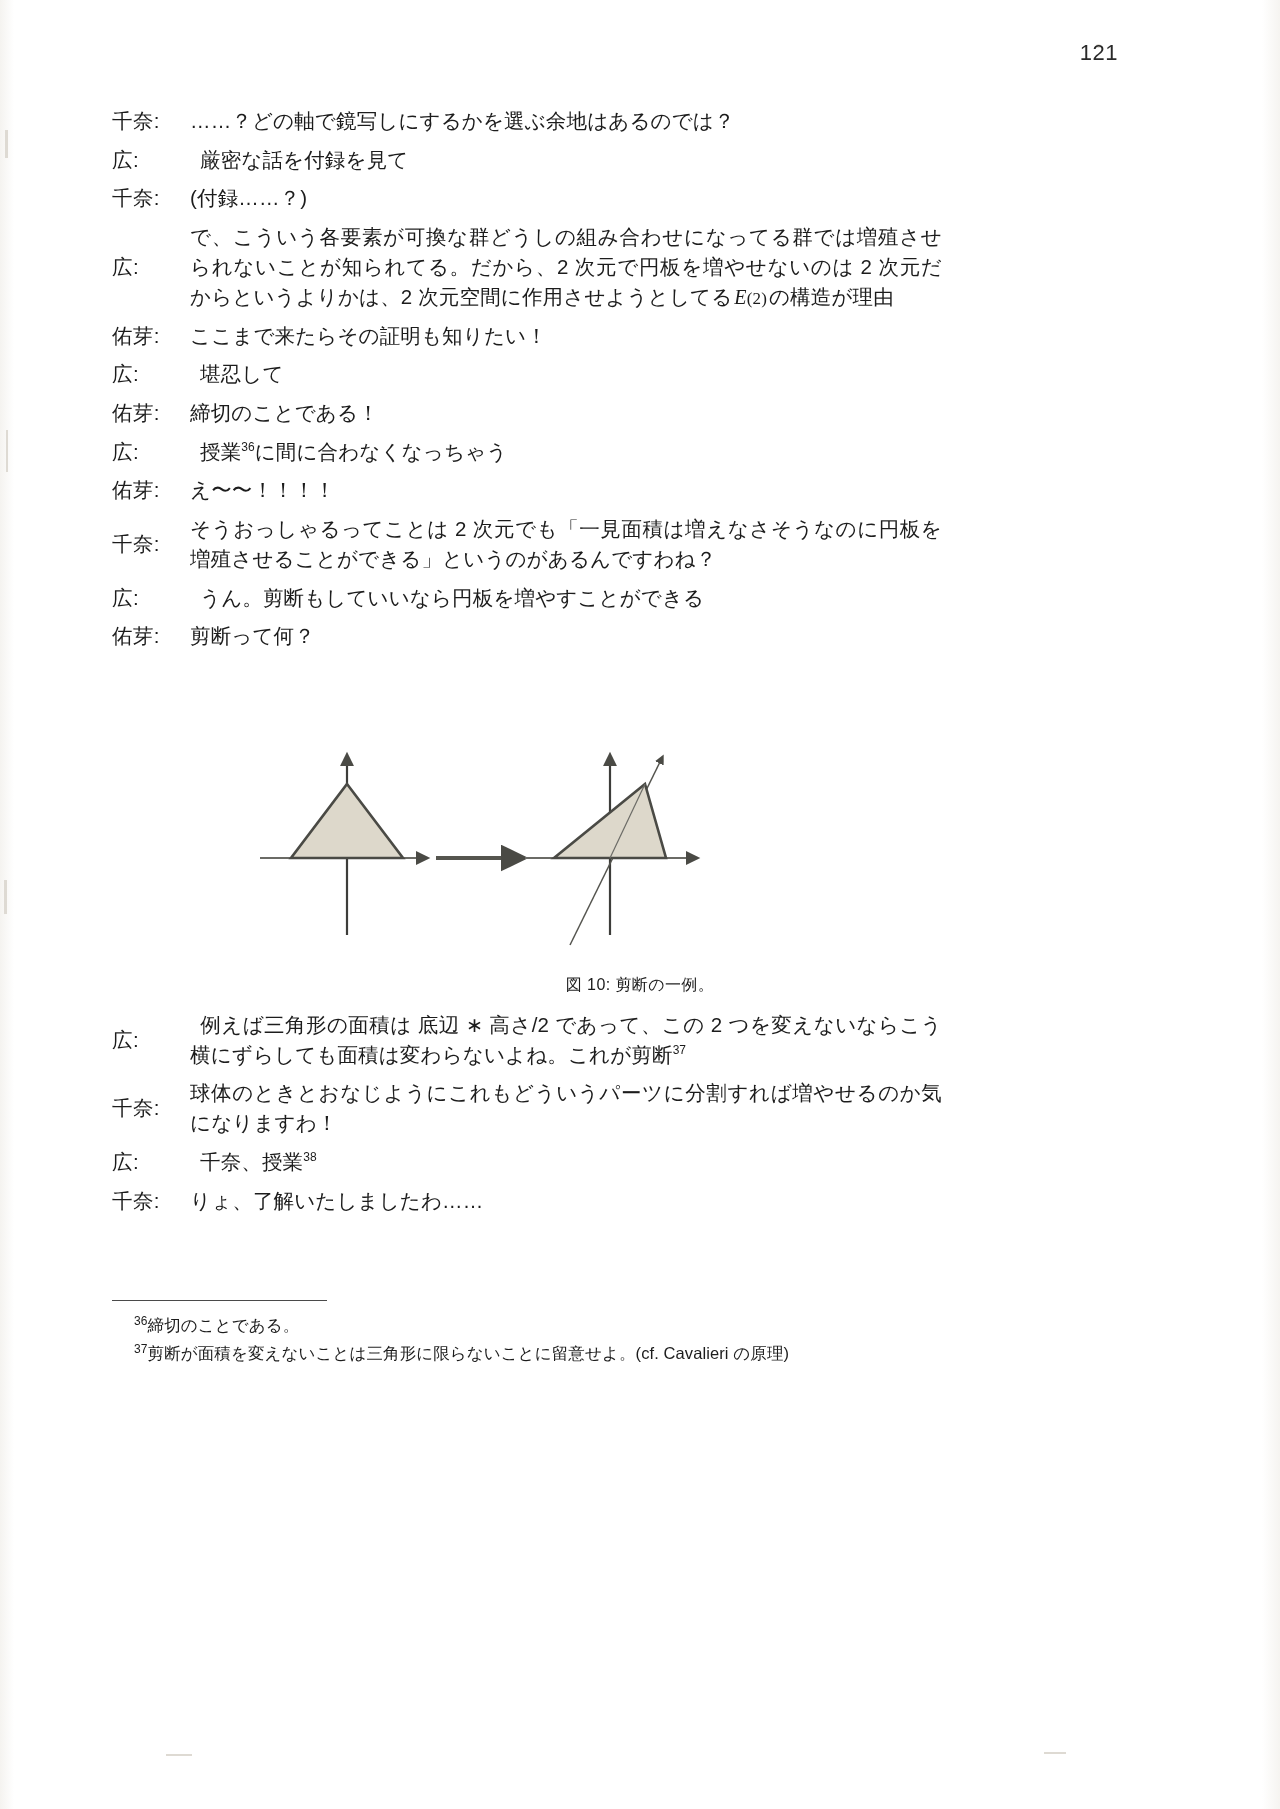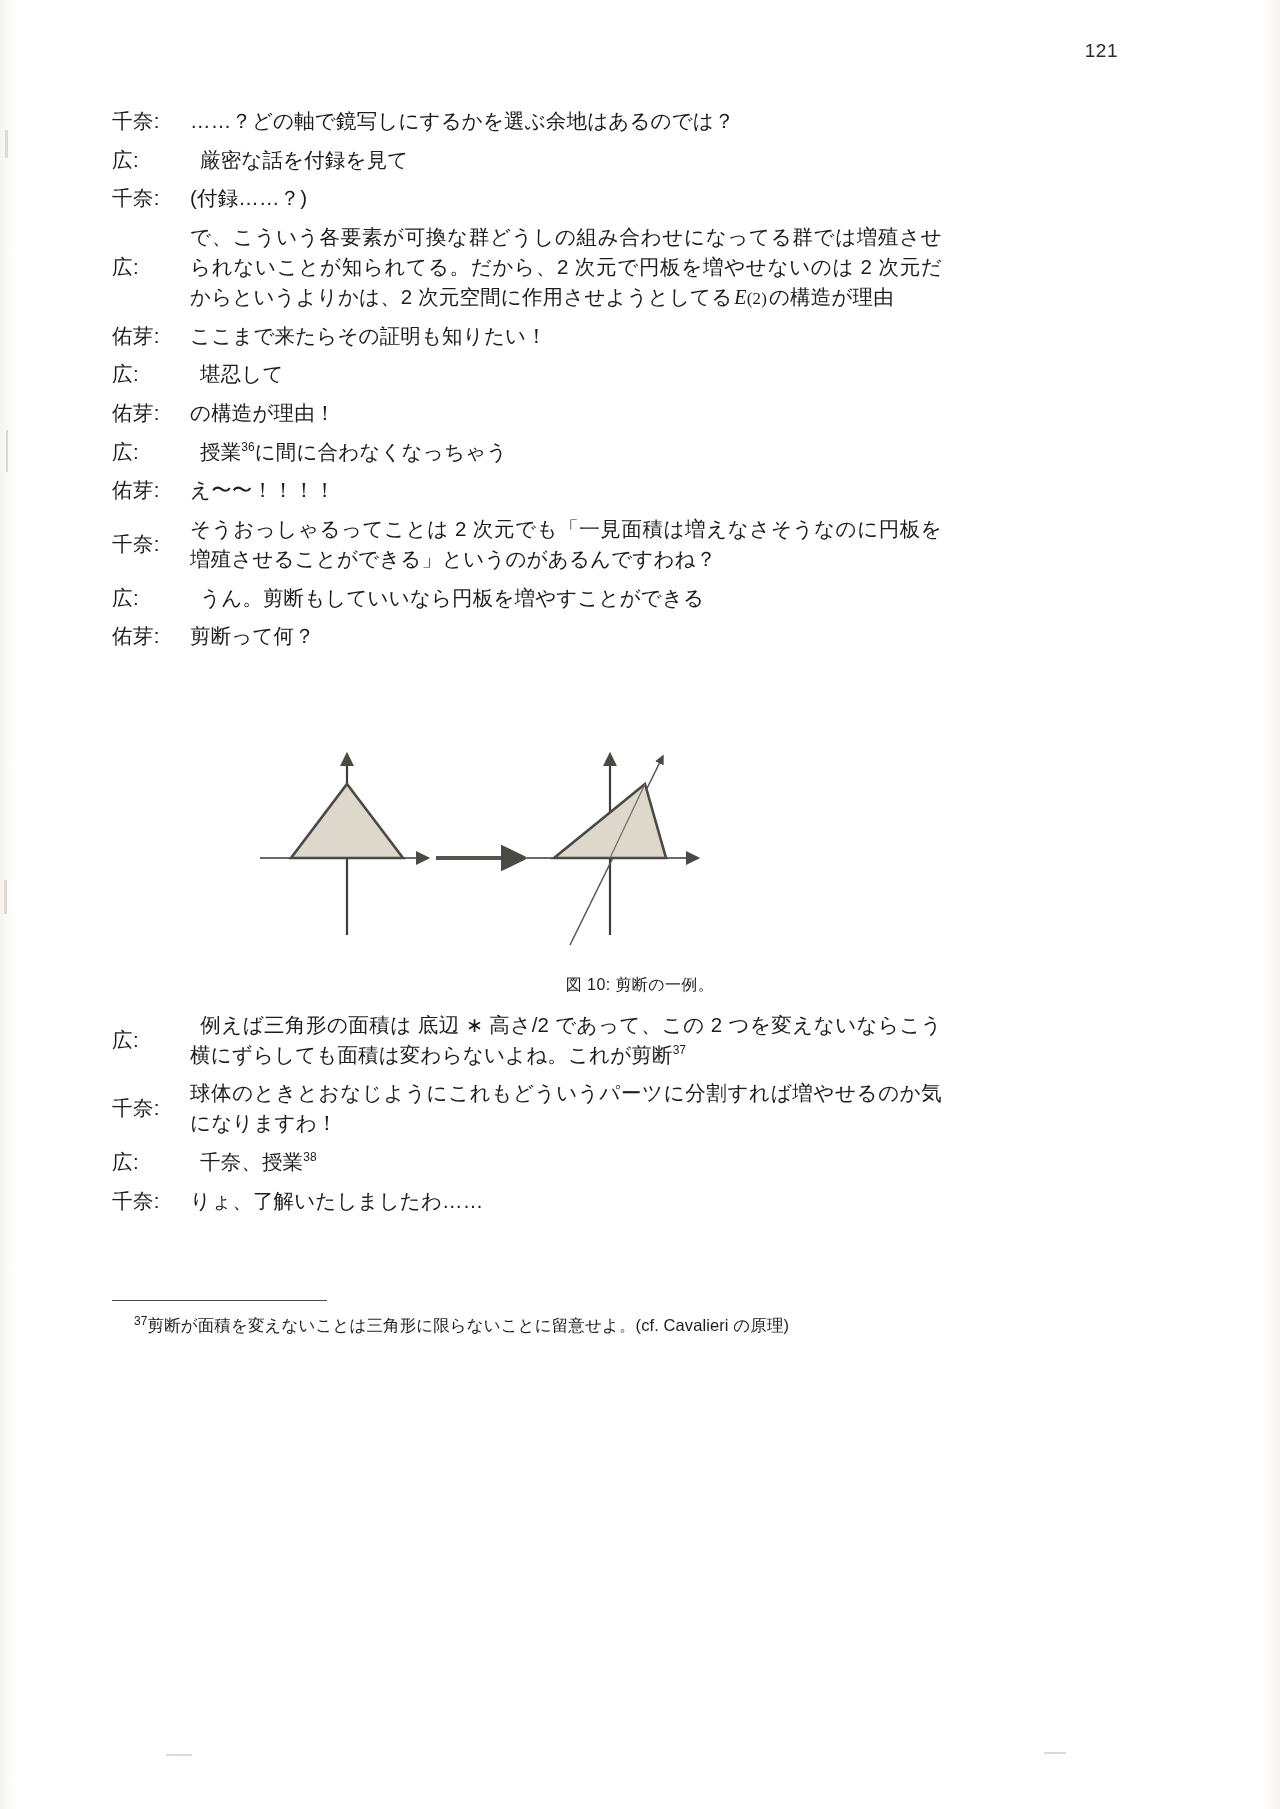--- a/index.html
+++ b/index.html
@@ -30,21 +30,21 @@
     width: 18px; height: 100%;
     background: linear-gradient(to left, #f3f1ed 0%, #ffffff 100%);
     opacity: .8;
   }
   .speck { position:absolute; background:#dedad3; }
 
   .page-number {
     position: absolute;
     top: 40px;
     right: 162px;
-    font-size: 19px;
+    font-size: 22px;
     letter-spacing: .5px;
     color: #2a2a2a;
   }
 
   .content {
     position: absolute;
     left: 112px;
     top: 106px;
     width: 830px;
   }
@@ -170,21 +170,21 @@
     <span class="utter nowrapj">ここまで来たらその証明も知りたい！</span>
   </div>
 
   <div class="dlg">
     <span class="speaker">広:</span>
     <span class="utter nowrapj"><span class="indent-sp"></span><span>堪忍して</span></span>
   </div>
 
   <div class="dlg">
     <span class="speaker">佑芽:</span>
-    <span class="utter nowrapj">の構造が理由！</span>
+    <span class="utter nowrapj">締切のことである！</span>
   </div>
 
   <div class="dlg">
     <span class="speaker">広:</span>
     <span class="utter nowrapj"><span class="indent-sp"></span><span>授業</span><sup class="fn">36</sup><span>に間に合わなくなっちゃう</span></span>
   </div>
 
   <div class="dlg">
     <span class="speaker">佑芽:</span>
     <span class="utter nowrapj">え〜〜！！！！</span>
@@ -263,18 +263,21 @@
   <div class="dlg">
     <span class="speaker">千奈:</span>
     <span class="utter nowrapj">りょ、了解いたしましたわ……</span>
   </div>
 
 </div>
 
 <div class="footnotes">
   <div class="fn-rule"></div>
 
+  <div class="fn-item">
+    <sup>36</sup><span>締切のことである。</span>
+  </div>
 
   <div class="fn-item">
     <sup>37</sup><span>剪断が面積を変えないことは三角形に限らないことに留意せよ。(cf. Cavalieri の原理)</span>
   </div>
 
 </div>
 
 </body></html>

